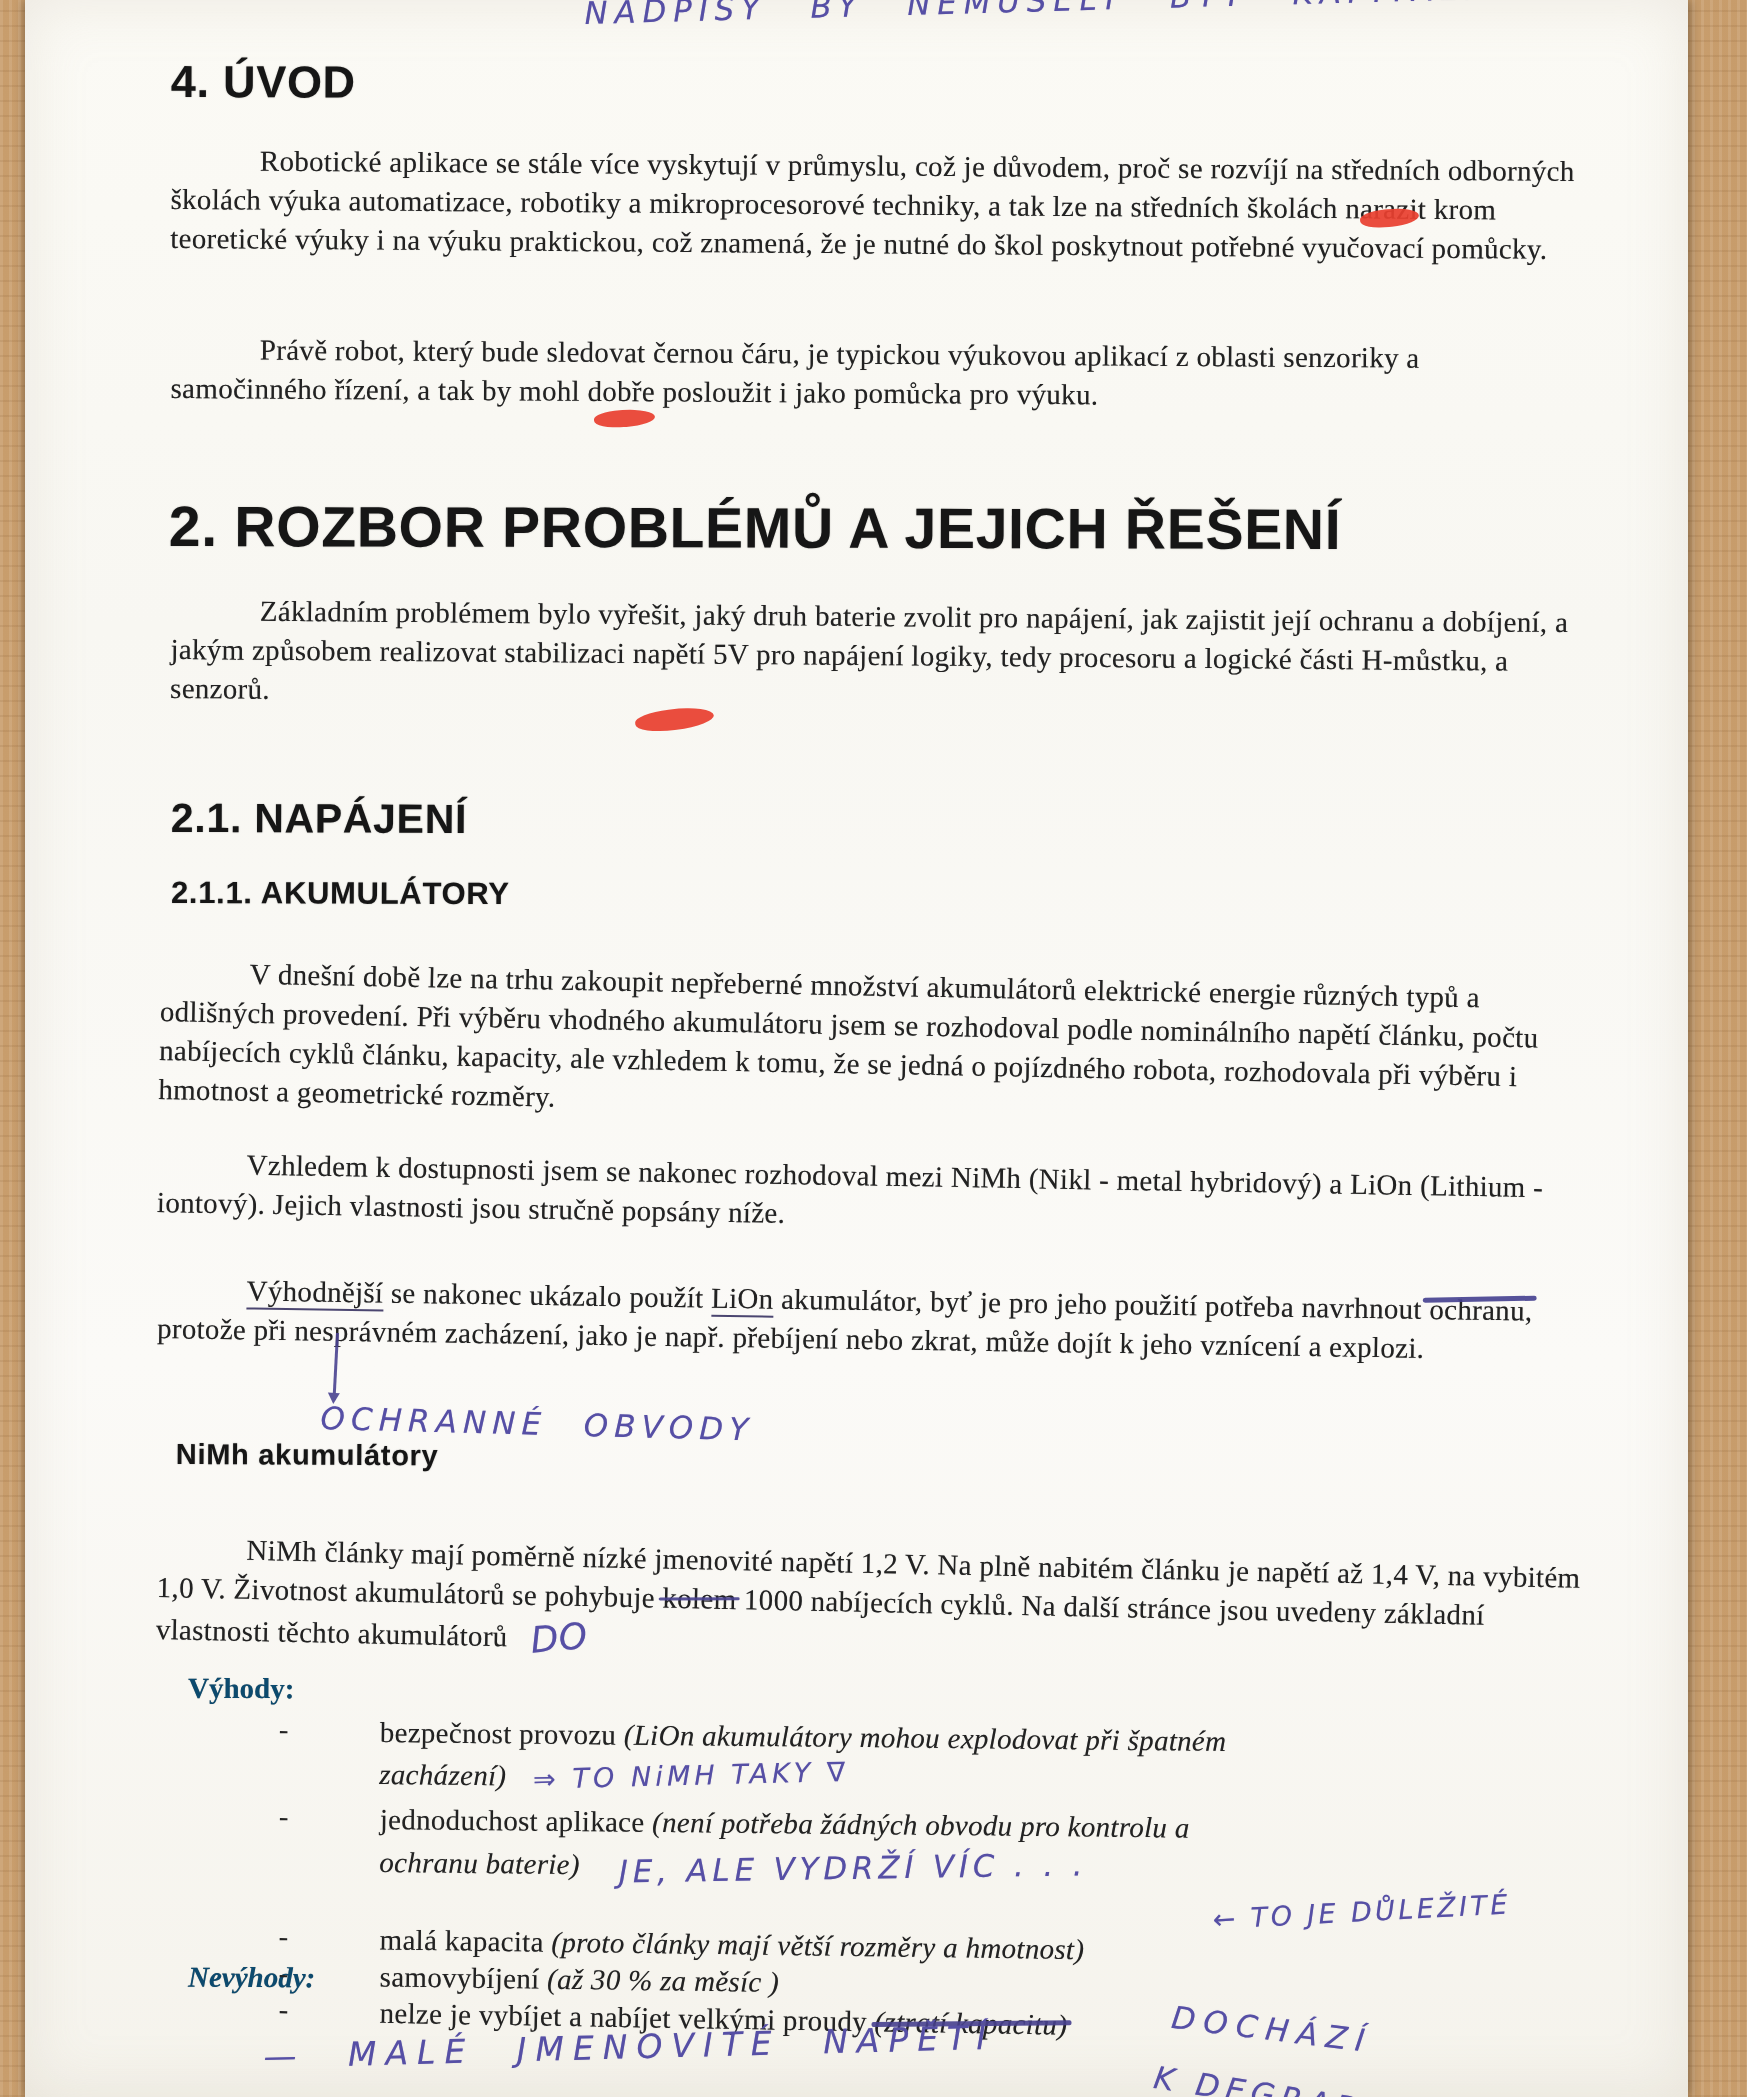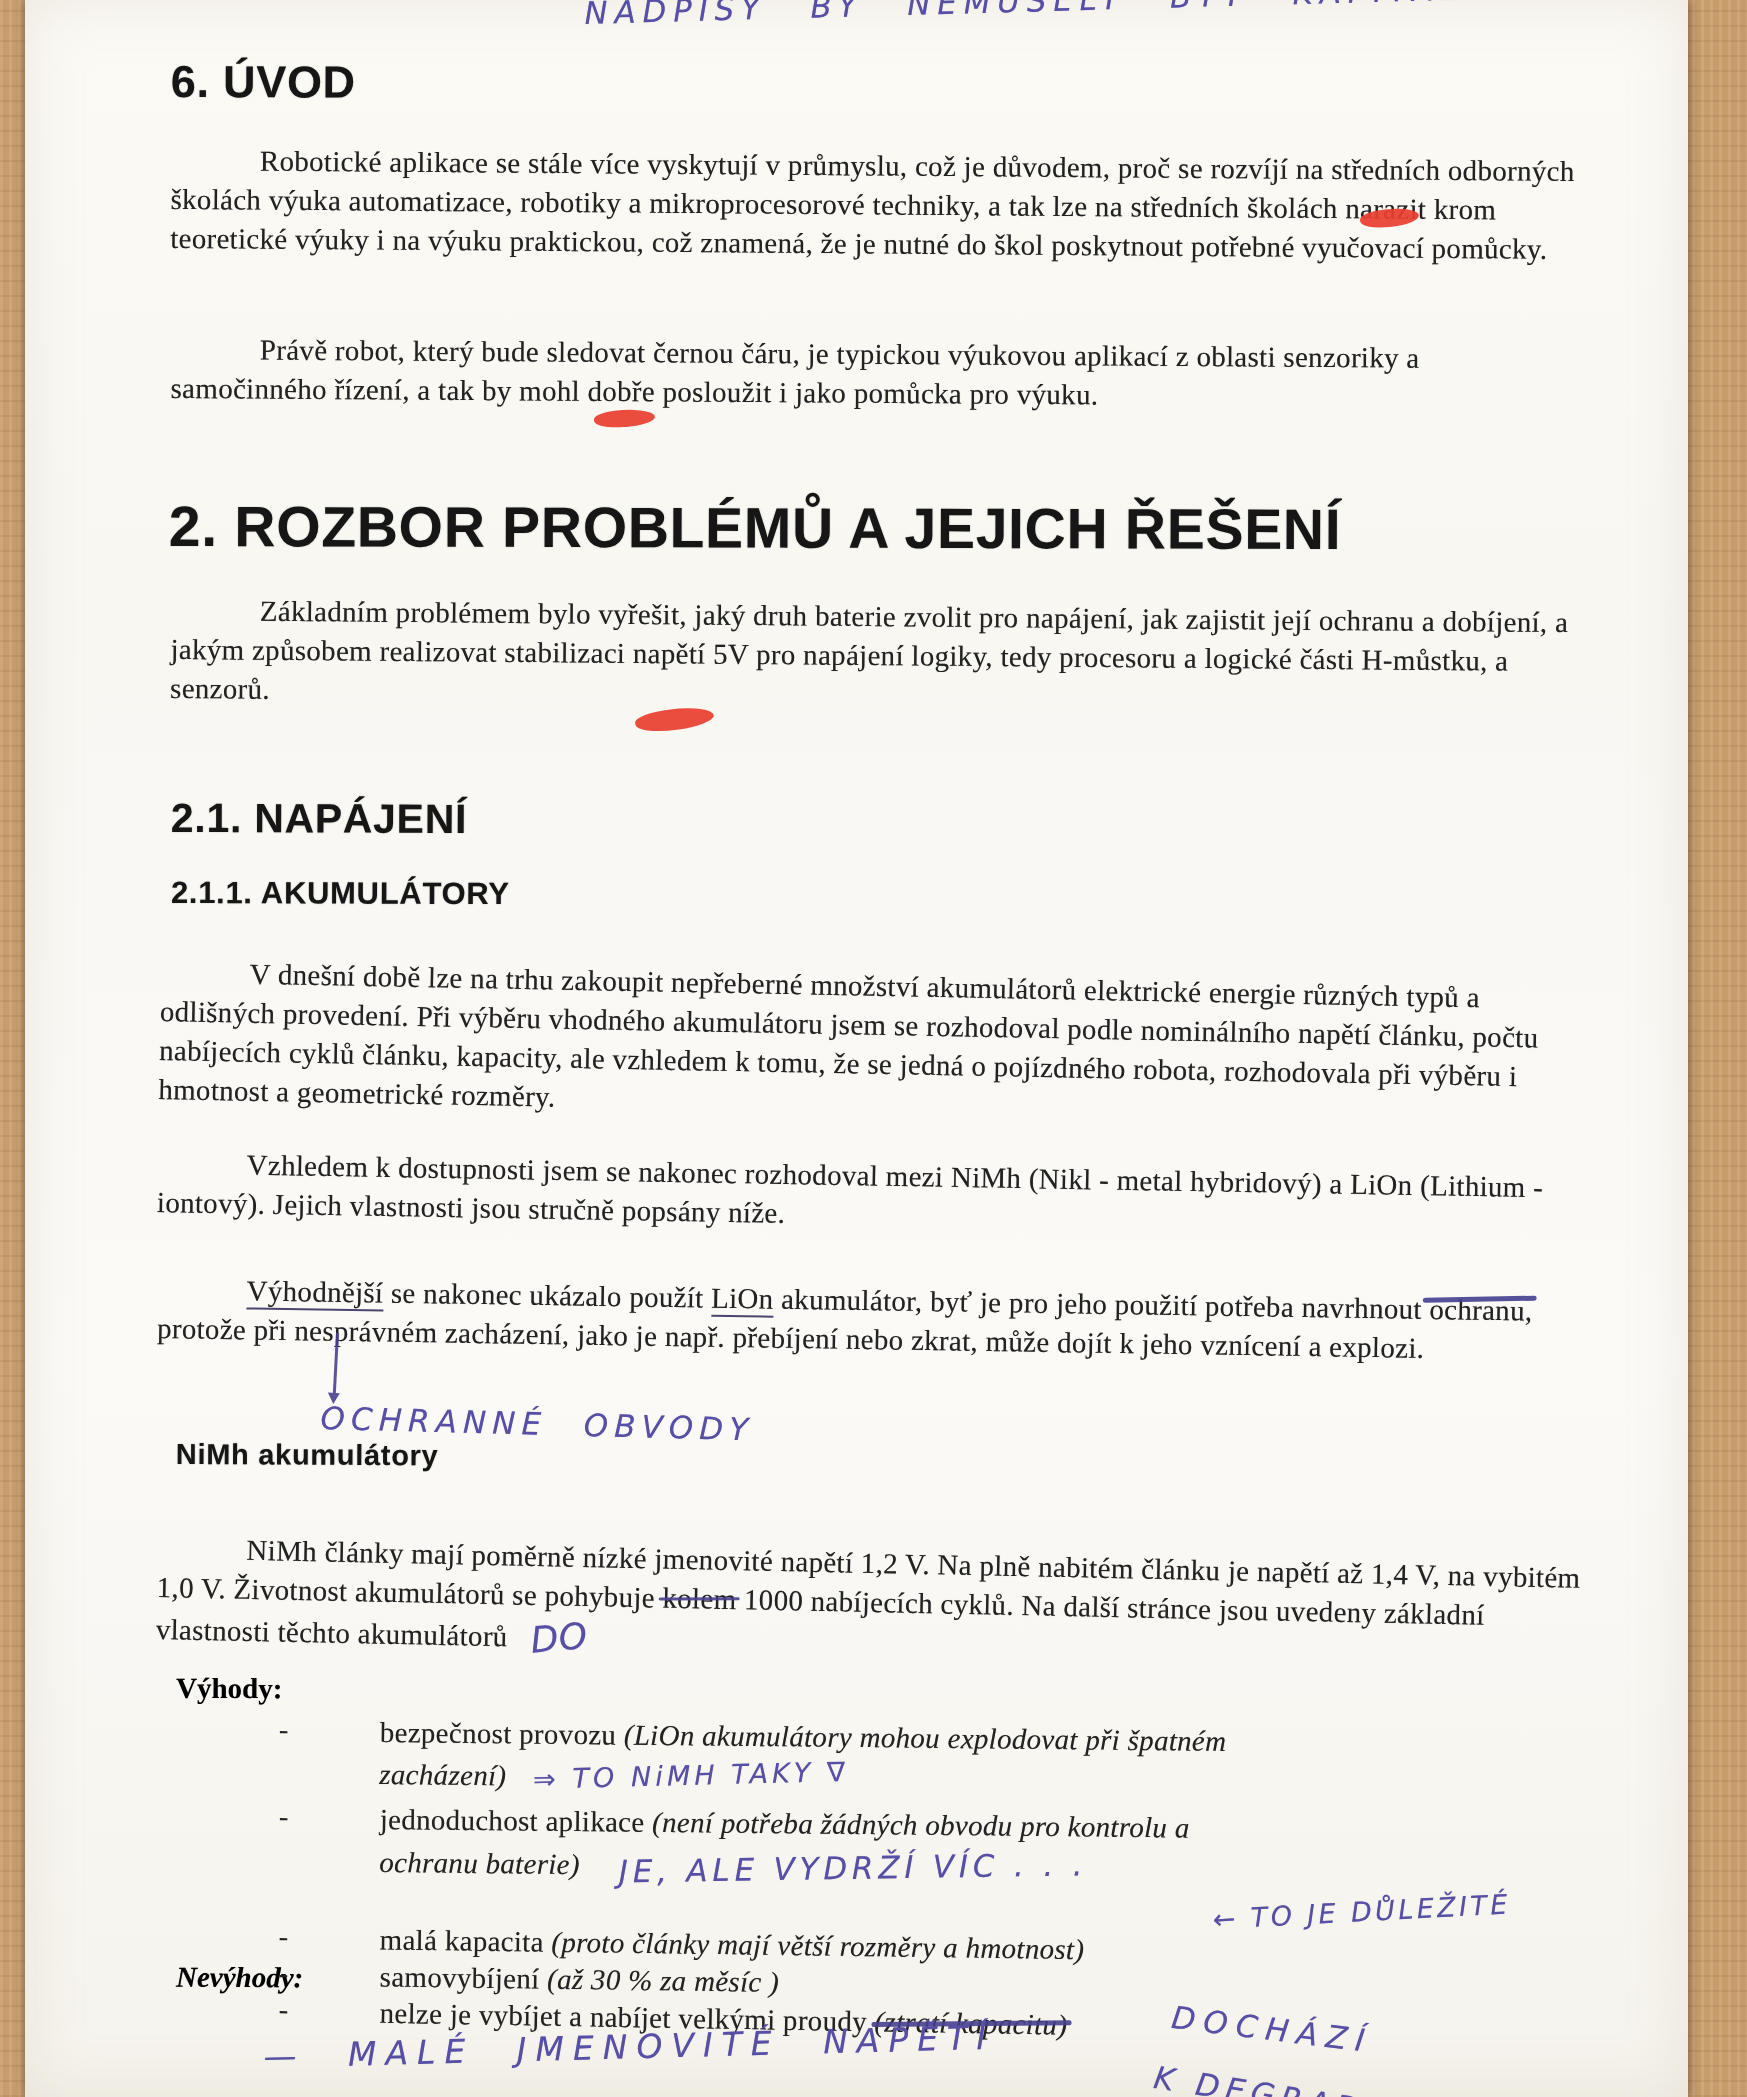--- a/index.html
+++ b/index.html
@@ -22,22 +22,23 @@
     position:absolute;font:29px/39px "Liberation Serif", serif;color:#222;
     text-indent:89px;letter-spacing:0.3px;text-align:left;
     text-shadow:0 0 0.7px rgba(40,40,40,.45);
     transform-origin:left top;
   }
   .h-sans{
     position:absolute;font-family:"Liberation Sans", sans-serif;font-weight:bold;color:#161616;
     letter-spacing:0.7px;text-shadow:0 0 1.4px rgba(20,20,20,.35);transform-origin:left top;white-space:nowrap;
   }
   .label-serif{
-    position:absolute;font:bold 29px/34px "Liberation Serif", serif;color:#000000;
+    position:absolute;font:bold 29px/34px "Liberation Serif", serif;color:#0c4a6e;
     text-shadow:0 0 0.7px rgba(40,40,40,.45);
+    margin-left:12px;
   }
   .bullet{position:absolute;transform-origin:left top;}
   .bullet .dash{position:absolute;left:0;top:0;font:29px/39px "Liberation Serif", serif;color:#222;}
   .bullet .btext{display:block;margin-left:101px;font:29px/42px "Liberation Serif", serif;color:#222;
     letter-spacing:0.3px;text-shadow:0 0 0.7px rgba(40,40,40,.45);}
   .it{font-style:italic;}
   .hw{
     font-family:"DejaVu Sans", sans-serif;font-style:italic;color:#564fa5;
     transform-origin:left top;text-shadow:0 0 0.7px rgba(86,79,165,.5);
   }
@@ -64,21 +65,21 @@
 </style>
 </head>
 <body>
 
 <div class="paper"></div>
 
 <div class="overlay">
 
   <div class="hw hw-abs" style="left:584px;top:-5.5px;font-size:31px;letter-spacing:6.8px;word-spacing:27px;transform:rotate(-1.6deg);">NADPISY BY NEMUSELY  BÝT KAPITÁLKAMI</div>
 
-  <div class="h-sans" style="left:171px;top:56px;font-size:45px;transform:rotate(.2deg);">6. ÚVOD</div>
+  <div class="h-sans" style="left:171px;top:56px;font-size:45px;transform:rotate(.2deg);">4. ÚVOD</div>
 
   <p class="para" style="left:171px;top:141px;width:1406px;transform:rotate(.45deg);margin:0;">Robotické aplikace se stále více vyskytují v průmyslu, což je důvodem, proč se rozvíjí na středních odborných školách výuka automatizace, robotiky a mikroprocesorové techniky, a tak lze na středních školách narazit krom teoretické výuky i na výuku praktickou, což znamená, že je nutné do škol poskytnout potřebné vyučovací pomůcky.</p>
 
   <p class="para" style="left:171px;top:330px;width:1406px;transform:rotate(.4deg);margin:0;">Právě robot, který bude sledovat černou čáru, je typickou výukovou aplikací z oblasti senzoriky a samočinného řízení, a tak by mohl dobře posloužit i jako pomůcka pro výuku.</p>
 
   <div class="redmark" style="left:1360px;top:209px;width:59px;height:18px;transform:rotate(-6deg);"></div>
   <div class="redmark" style="left:594px;top:410px;width:61px;height:17px;transform:rotate(-4deg);"></div>
   <div class="redmark" style="left:635px;top:709px;width:79px;height:20.5px;transform:rotate(-7deg);"></div>
 
   <div class="h-sans" style="left:169px;top:493px;font-size:57px;transform:rotate(.15deg);">2. ROZBOR PROBLÉMŮ A JEJICH ŘEŠENÍ</div>

